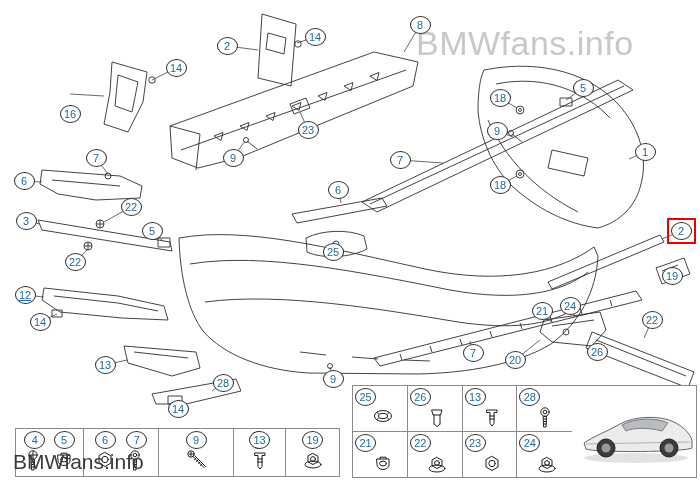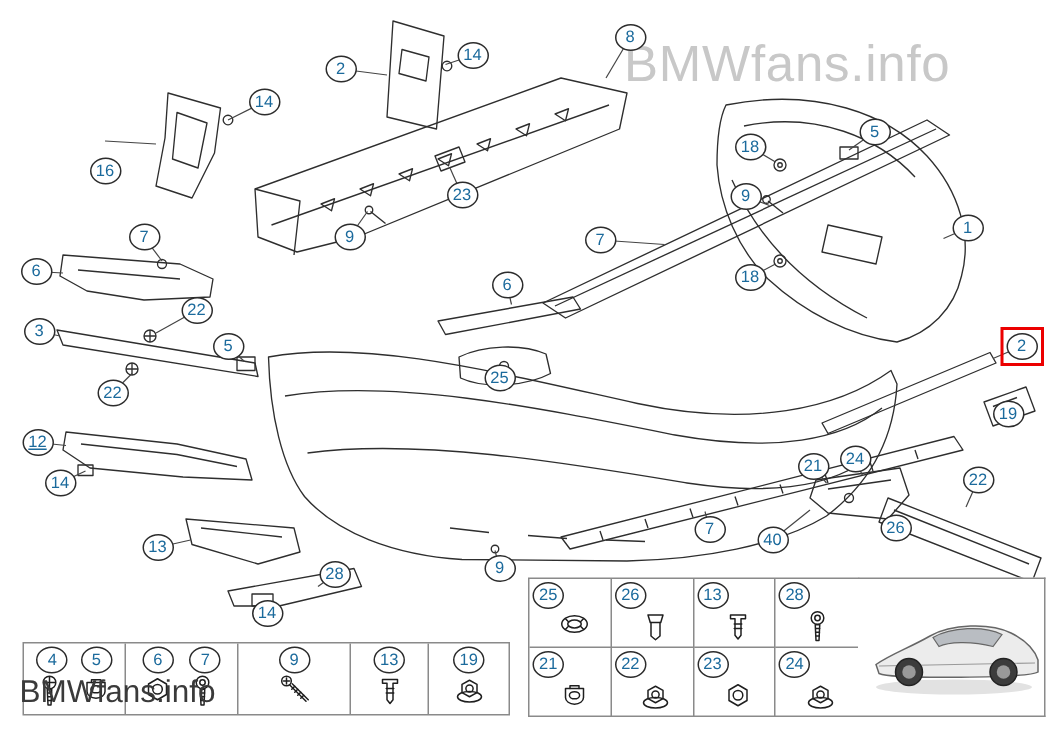--- a/index.html
+++ b/index.html
@@ -181,21 +181,21 @@
       <div class="callout" style="left: 322.5px; top: 243px;">25</div>
       <div class="callout" style="left: 64.5px; top: 253px;">22</div>
       <div class="callout" style="left: 661.5px; top: 267px;">19</div>
       <div class="callout" style="left: 14.5px; top: 286px; text-decoration: underline;">12</div>
       <div class="callout" style="left: 559.5px; top: 297px;">24</div>
       <div class="callout" style="left: 531.5px; top: 302px;">21</div>
       <div class="callout" style="left: 29.5px; top: 313px;">14</div>
       <div class="callout" style="left: 641.5px; top: 311px;">22</div>
       <div class="callout" style="left: 462.5px; top: 344px;">7</div>
       <div class="callout" style="left: 586.5px; top: 343px;">26</div>
-      <div class="callout" style="left: 504.5px; top: 351px;">40</div>
+      <div class="callout" style="left: 504.5px; top: 351px;">20</div>
       <div class="callout" style="left: 94.5px; top: 356px;">13</div>
       <div class="callout" style="left: 322.5px; top: 370px;">9</div>
       <div class="callout" style="left: 212.5px; top: 374px;">28</div>
       <div class="callout" style="left: 167.5px; top: 400px;">14</div>
     </div>
 
   <div class="strip" id="left-strip">
       <div class="strip-cell" style="width: 68px;">
         <div class="fastener-item">
           <div class="callout">4</div>

